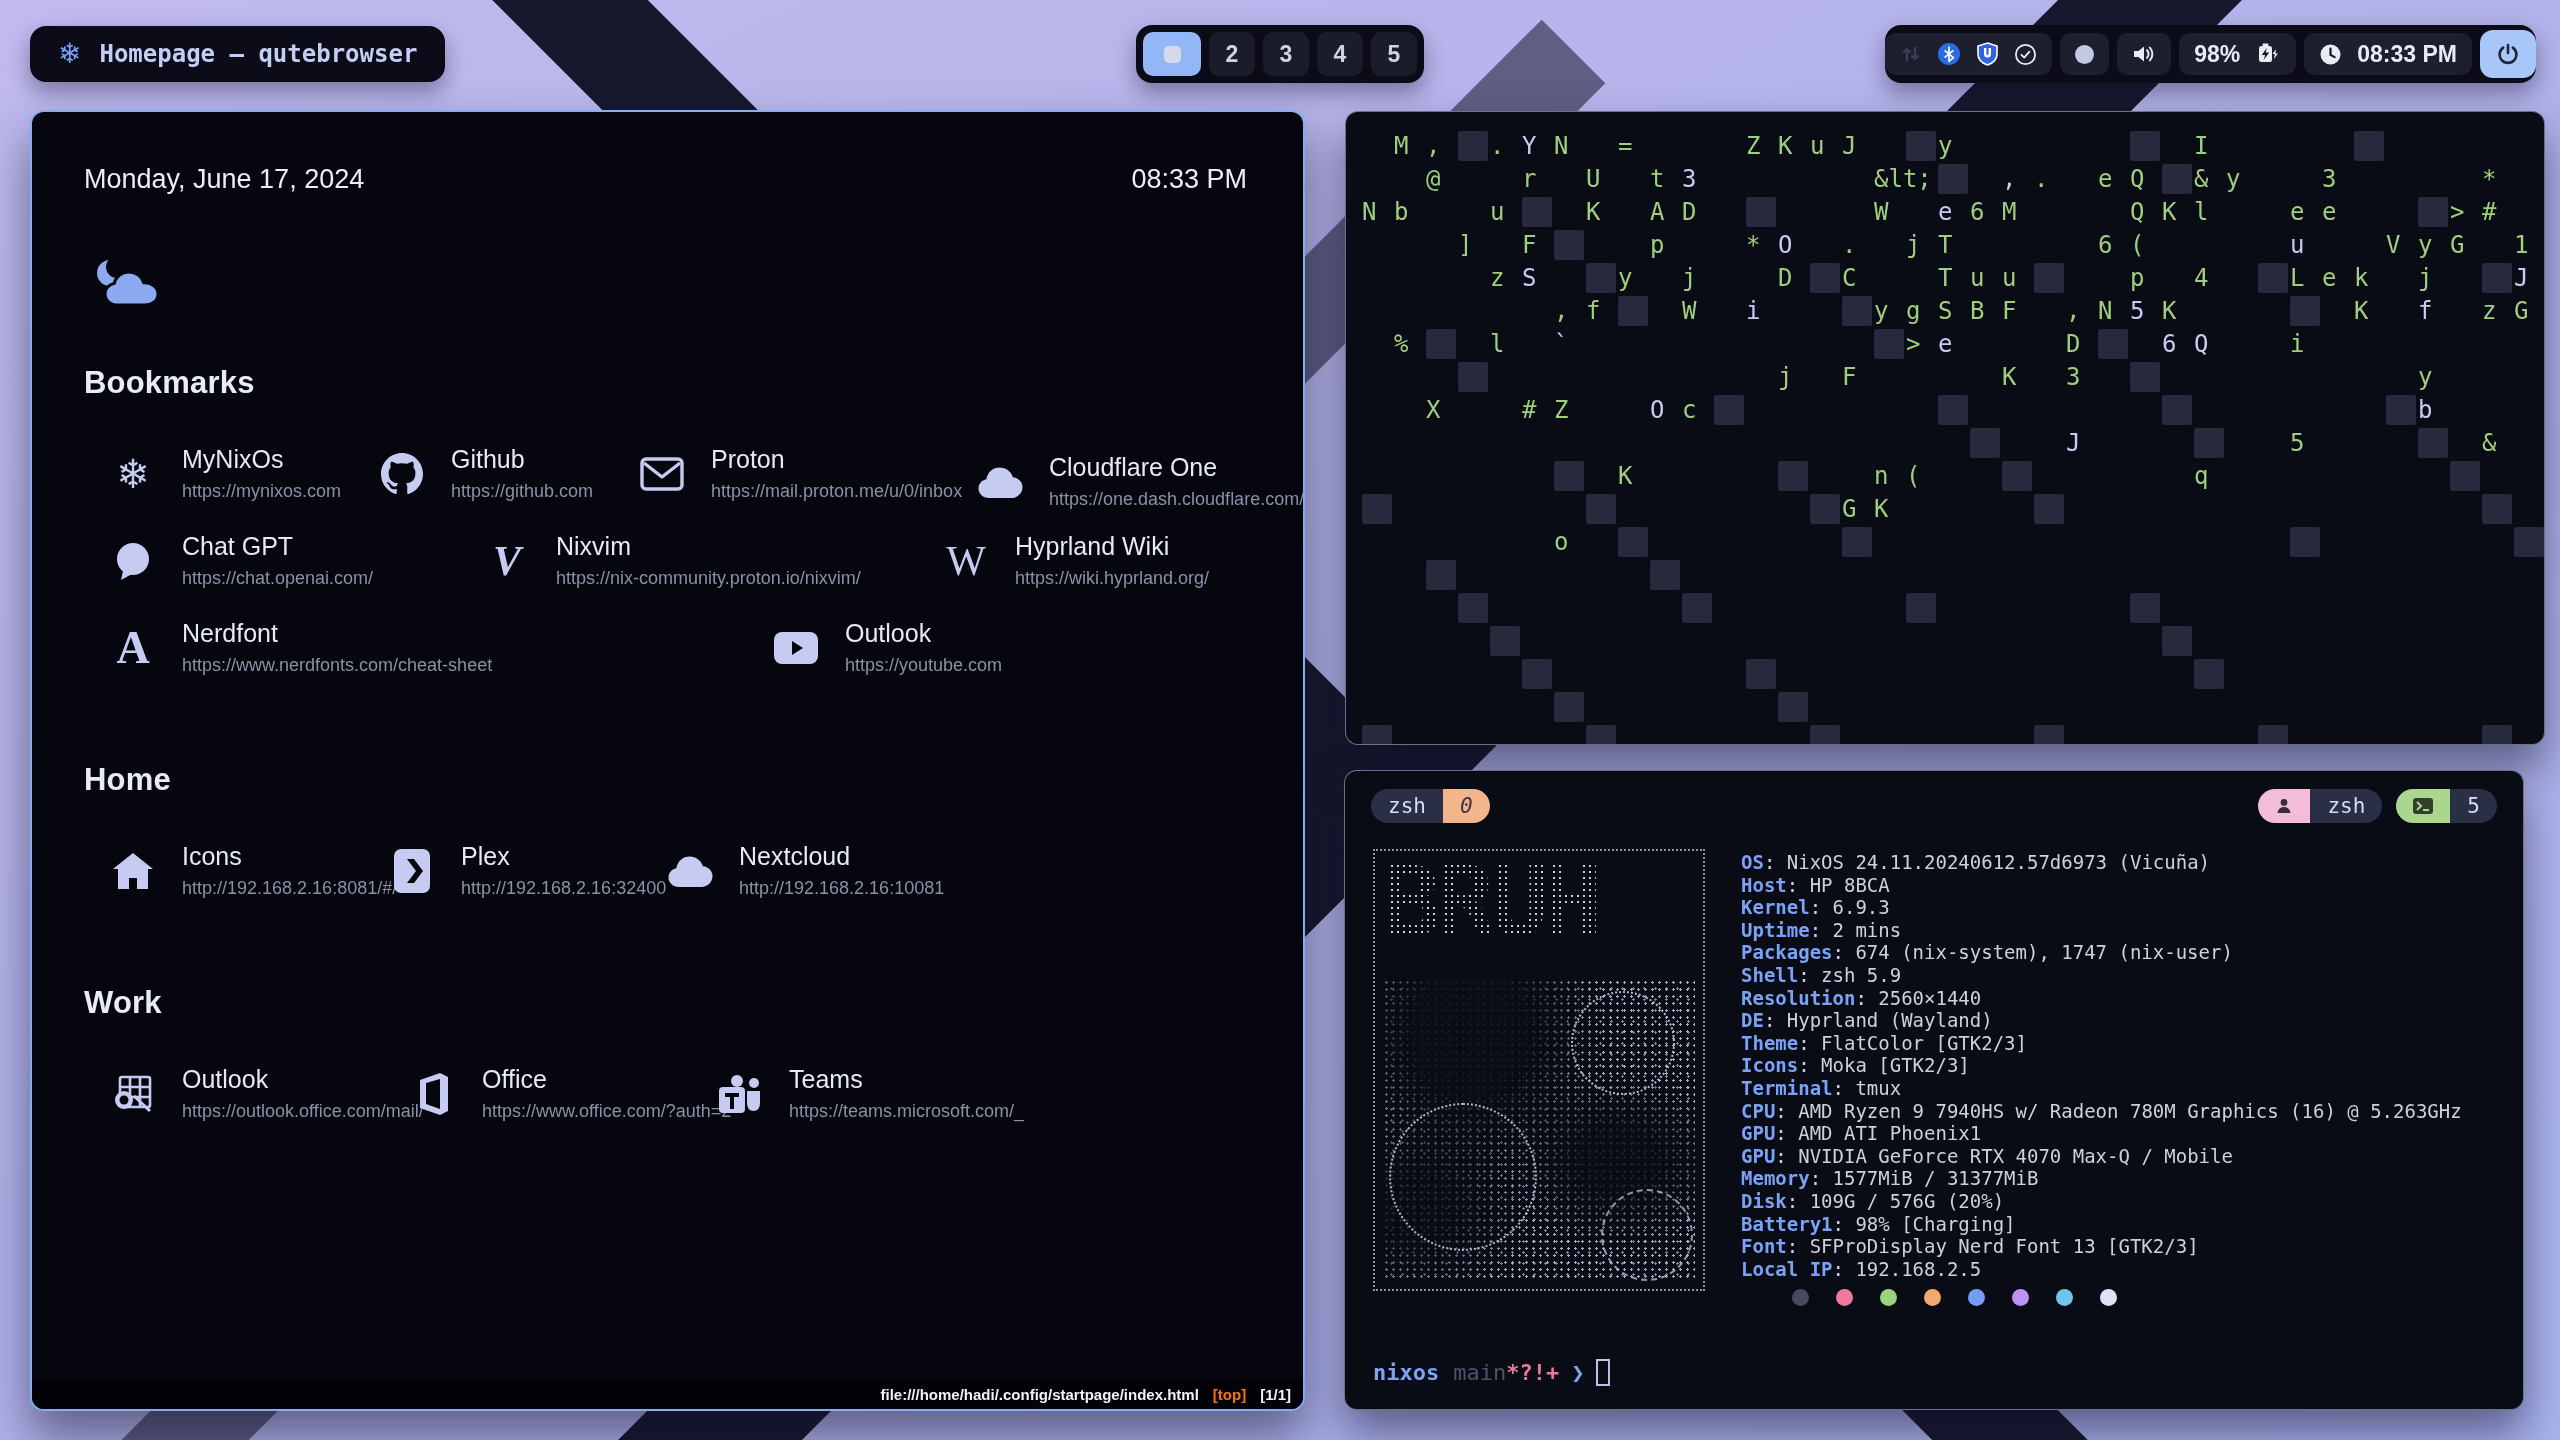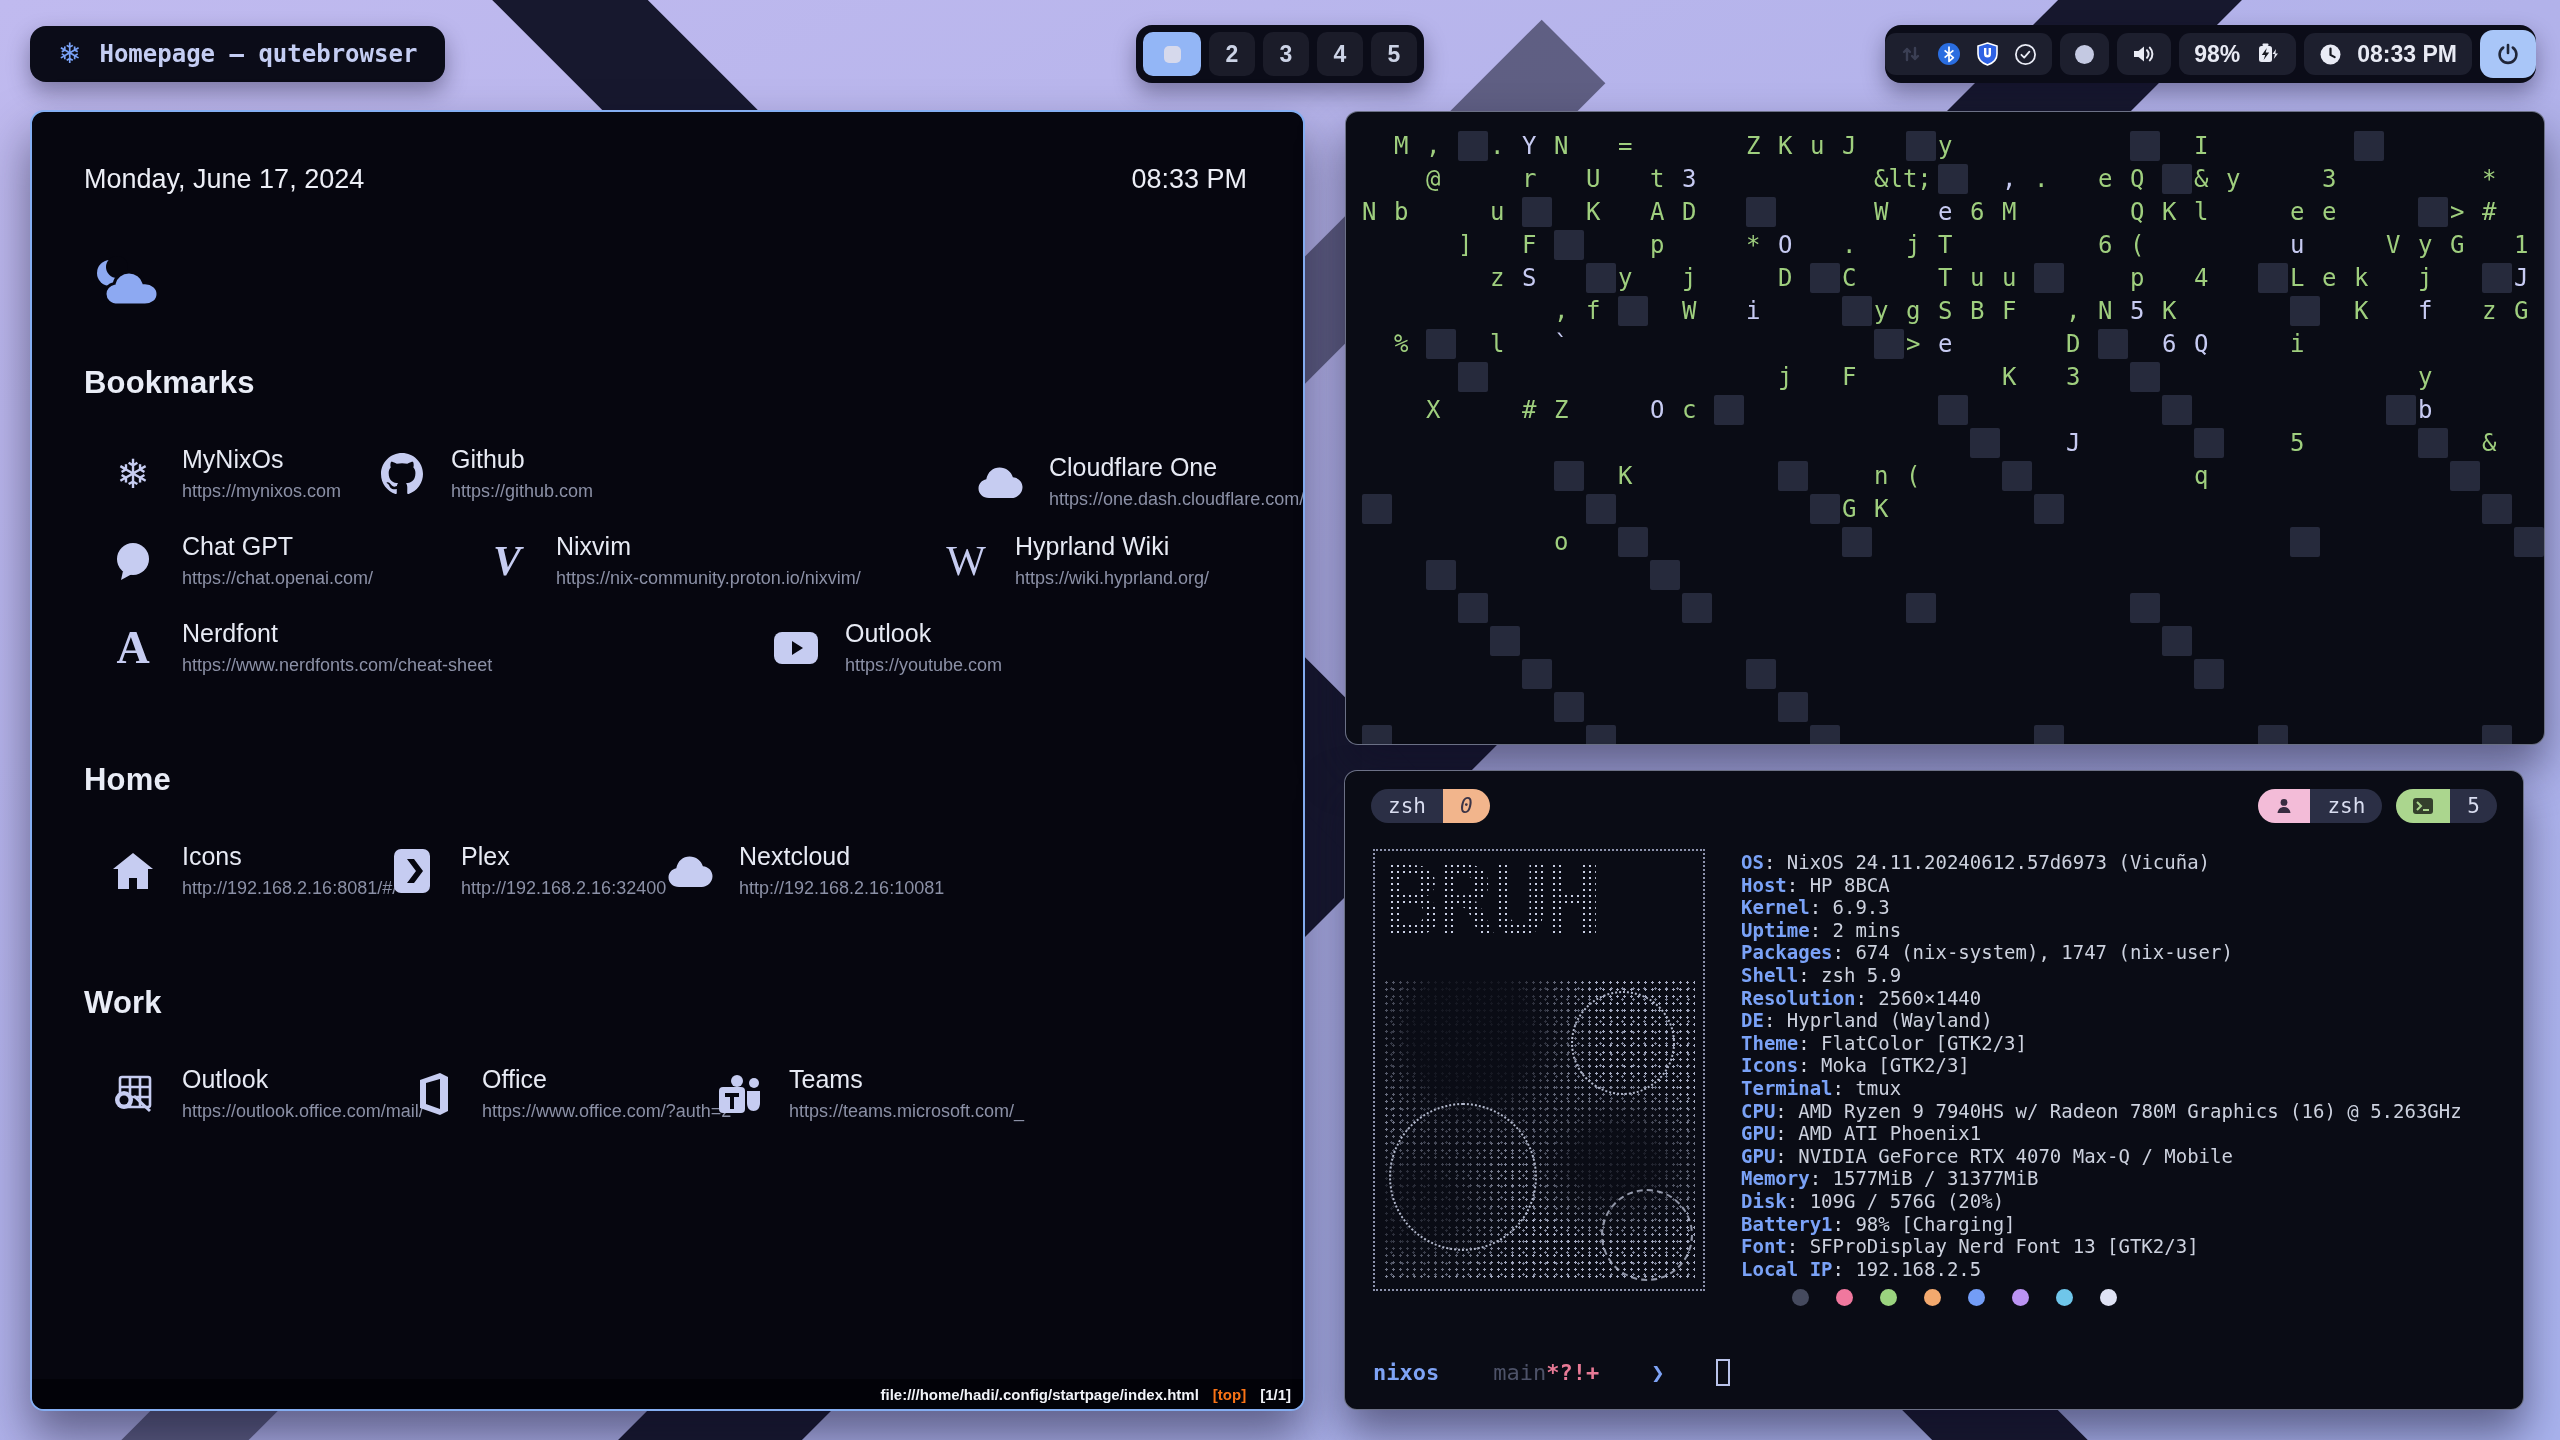--- a/index.html
+++ b/index.html
@@ -95,21 +95,21 @@
   #ring2 { width:148px; height:148px; left:14px;  top:252px; }
   #ring3 { width:92px;  height:92px;  left:226px; top:338px; border-style:dashed; opacity:.8;}
 
   #fetch-info { position:absolute; left:396px; top:80px; font-family:"DejaVu Sans Mono",monospace;
                 font-size:19px; line-height:22.6px; white-space:pre; }
   .flabel { color:#7aa2f7; font-weight:bold; }
   .fval   { color:#ccd1de; }
   #palette { position:absolute; left:447px; top:518px; display:flex; gap:27px; }
   #palette .pdot { width:17px; height:17px; border-radius:50%; }
   #prompt { position:absolute; left:28px; top:588px; font-family:"DejaVu Sans Mono",monospace;
-            font-size:22px; display:flex; align-items:center;gap:40px; }
+            font-size:22px; display:flex; align-items:center; }
   #prompt .host { color:#7ea3f5; font-weight:bold; }
   #prompt .branch { color:#4d5268; margin-left:14px;}
   #prompt .gitst { color:#e87a96; font-weight:bold; }
   #prompt .arrow { color:#7ea3f5; margin-left:12px; }
   #cursor { display:inline-block; width:14px; height:27px; border:2px solid #b9c3ea; margin-left:12px; }
 </style>
 </head>
 <body>
 
 <div class="stripe" id="stripe1"></div>
@@ -211,20 +211,32 @@
             </a>
             <a class="bitem" style="left: 269px;">
               <span class="bicon">
                 <svg width="42" height="42" viewBox="0 0 16 16" fill="#c6ccf1">
                   <path d="M8 0C3.58 0 0 3.58 0 8c0 3.54 2.29 6.53 5.47 7.59.4.07.55-.17.55-.38 0-.19-.01-.82-.01-1.49-2.01.37-2.53-.49-2.69-.94-.09-.23-.48-.94-.82-1.13-.28-.15-.68-.52-.01-.53.63-.01 1.08.58 1.23.82.72 1.21 1.87.87 2.33.66.07-.52.28-.87.51-1.07-1.78-.2-3.64-.89-3.64-3.95 0-.87.31-1.59.82-2.15-.08-.2-.36-1.02.08-2.12 0 0 .67-.21 2.2.82a7.6 7.6 0 0 1 4 0c1.53-1.04 2.2-.82 2.2-.82.44 1.1.16 1.92.08 2.12.51.56.82 1.28.82 2.15 0 3.07-1.87 3.75-3.65 3.95.29.25.54.73.54 1.48 0 1.07-.01 1.93-.01 2.2 0 .21.15.46.55.38A8.01 8.01 0 0 0 16 8c0-4.42-3.58-8-8-8z"></path>
                 </svg>
               </span>
               <span class="btext">
                 <span class="bname">Github</span>
                 <span class="burl">https://github.com</span>
+              </span>
+            </a>
+            <a class="bitem" style="left: 529px;">
+              <span class="bicon">
+                <svg width="44" height="36" viewBox="0 0 44 36" fill="none" stroke="#c6ccf1" stroke-width="3.4">
+                  <rect x="2" y="3" width="40" height="30" rx="4"></rect>
+                  <path d="m4 7 18 14L40 7" stroke-linejoin="round"></path>
+                </svg>
+              </span>
+              <span class="btext">
+                <span class="bname">Proton</span>
+                <span class="burl">https://mail.proton.me/u/0/inbox</span>
               </span>
             </a>
             <a class="bitem" style="left: 867px; margin-top: 8px;">
               <span class="bicon">
                 <svg width="46" height="34" viewBox="0 0 46 34" fill="#c6ccf1">
                   <path d="M12 33C6 33 1.5 28.8 1.5 23.5c0-4.6 3.3-8.3 7.8-9.2C10.6 7 16 2.5 22.6 2.5c6.3 0 11.6 4 13.3 9.7 5.4.4 9.6 4.6 9.6 9.9 0 5.9-4.8 10.9-10.8 10.9z"></path>
                 </svg>
               </span>
               <span class="btext">
                 <span class="bname">Cloudflare One</span>

